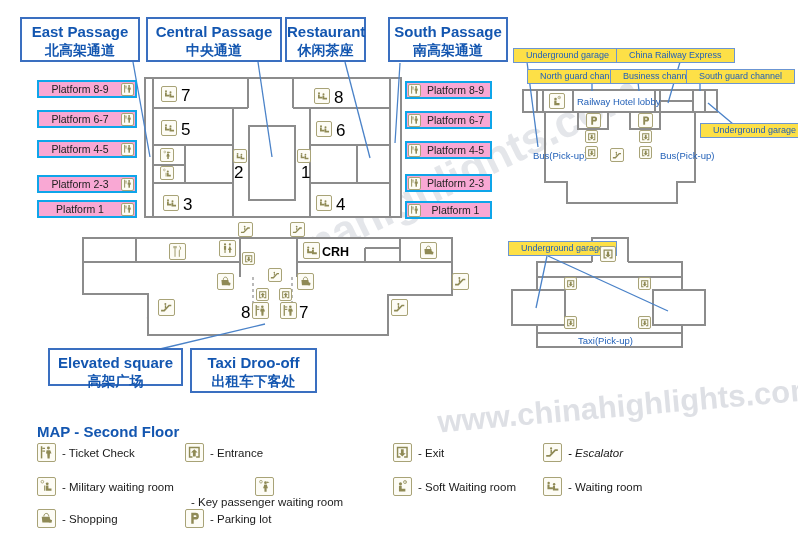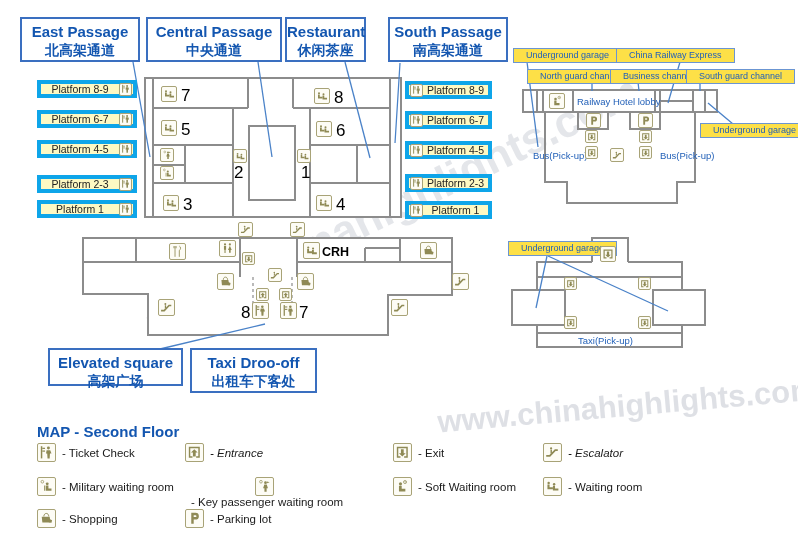--- a/index.html
+++ b/index.html
@@ -3,21 +3,21 @@
 <meta charset="utf-8">
 <style>
   html,body{margin:0;padding:0;background:#fff;}
   #scene{position:relative;width:798px;height:553px;background:#fff;overflow:hidden;
          font-family:"Liberation Sans",sans-serif;}
   .lines{position:absolute;left:0;top:0;}
   .callout{position:absolute;border:2px solid #3a6fc0;background:#fff;color:#1356b0;
            font-weight:bold;text-align:center;box-sizing:border-box;padding-top:3px;}
   .callout .en{font-size:15px;line-height:19px;display:block;}
   .callout .zh{font-size:14px;line-height:18px;display:block;}
-  .plat{position:absolute;height:18px;border:4px solid #0ea5e9;background:#fef9c3;
+  .plat{position:absolute;height:18px;border:2px solid #0ea5e9;background:#f9a8d4;
         box-sizing:border-box;display:flex;align-items:center;justify-content:center;
         font-size:10.5px;color:#222;}
   .plat .ib{position:absolute;}
   .plat.pl .ib{right:1px;}
   .plat.pr .ib{left:1px;}
   .plat.pl{padding-right:14px;}
   .plat.pr{padding-left:14px;}
   .ib{position:absolute;background:#fdfcf5;border:1px solid #a8a377;border-radius:2px;
       box-sizing:border-box;display:flex;align-items:center;justify-content:center;}
   .ib svg{width:86%;height:86%;fill:#8f8a55;}
@@ -526,21 +526,21 @@
   <div class="lg-title">MAP - Second Floor</div>
 
   <div class="lg-item" style="left:37px;top:443px;">
     <span class="ib">
         <svg>
           <use href="#s-ticket"></use>
         </svg>
       </span>
     <span class="lbl">- Ticket Check</span>
   </div>
-  <div class="lg-item" style="left:185px;top:443px;font-style:italic;">
+  <div class="lg-item" style="left:185px;top:443px;">
     <span class="ib">
         <svg>
           <use href="#s-entrance"></use>
         </svg>
       </span>
     <span class="lbl">- Entrance</span>
   </div>
   <div class="lg-item" style="left:393px;top:443px;">
     <span class="ib">
         <svg>

